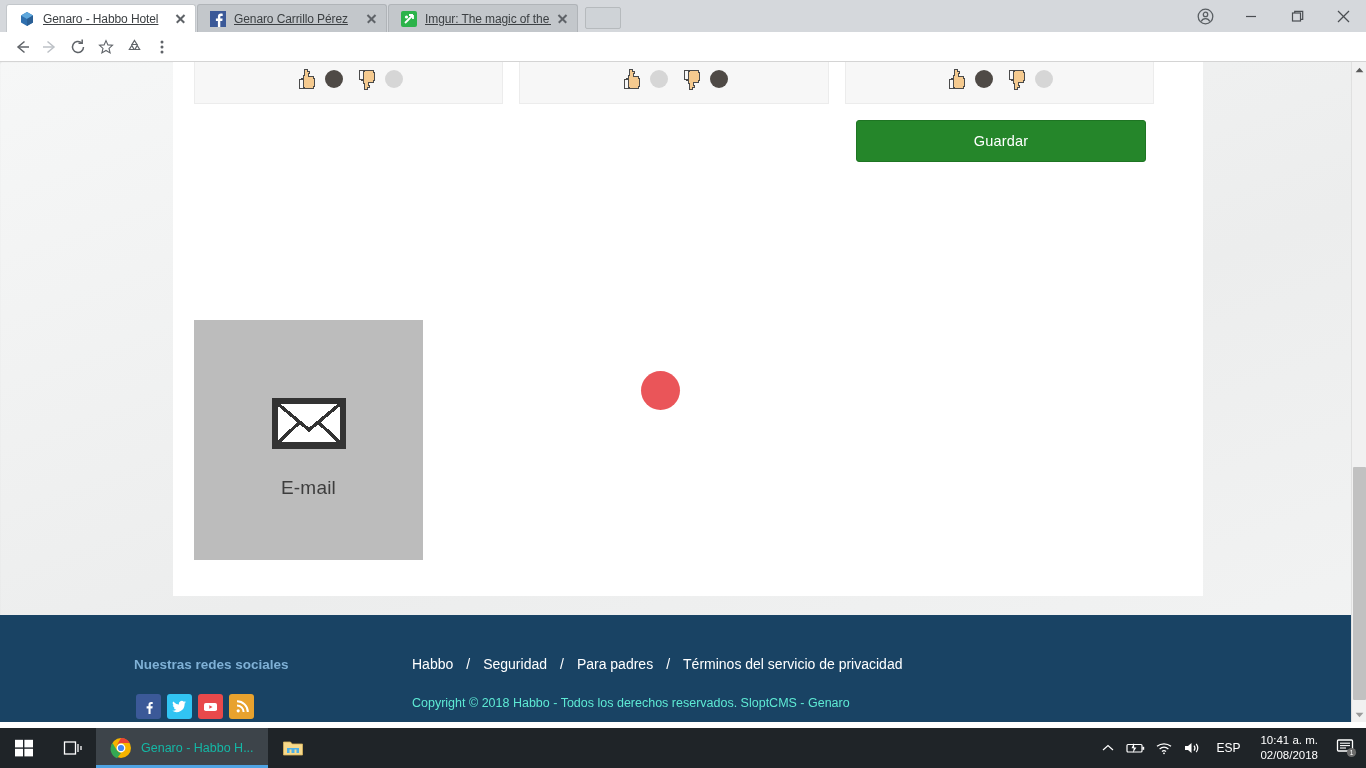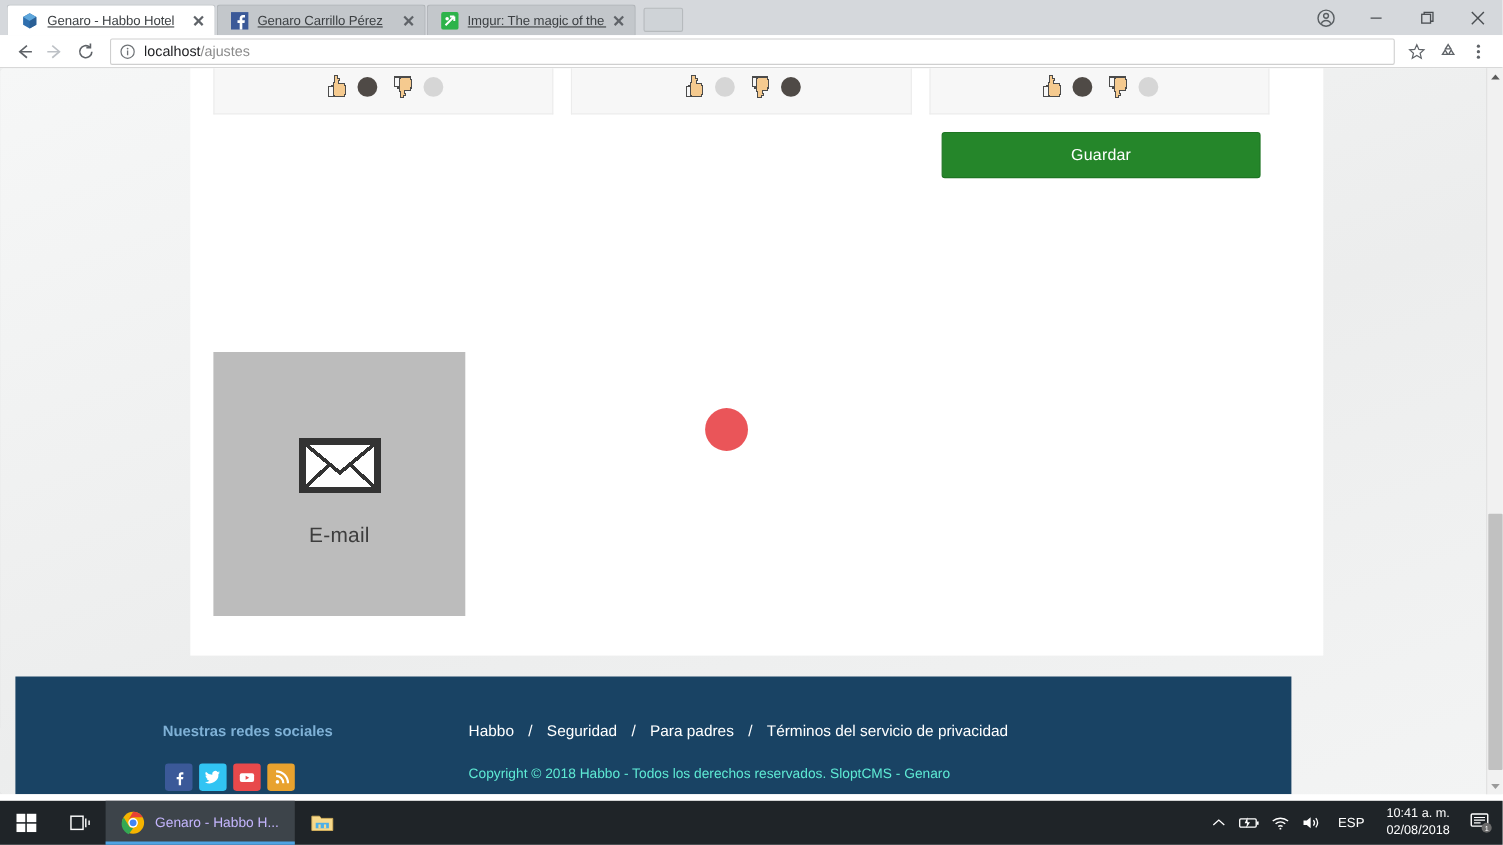--- a/index.html
+++ b/index.html
@@ -131,21 +131,21 @@
   .tile .tlabel { font-size:19px; color:#3d3d3d; margin-top:16px; letter-spacing:.2px; }
   .tileicon { width:78px; height:78px; display:flex; align-items:center; justify-content:center; }
 
   .cursor-dot {
     position:absolute; left:641px; top:309px; width:39px; height:39px;
     border-radius:50%; background:#e8474b; opacity:.92;
   }
 
   
   .footer {
-    position:absolute; left:14px; top:553px; width:1160px; height:107px;
+    position:absolute; left:0; top:553px; width:1352px; height:107px;
     background:#194364; color:#ffffff;
   }
   .f-social-title { position:absolute; left:134px; top:42px; font-size:13.5px; color:#7fb1d6; font-weight:bold; }
   .socials { position:absolute; left:136px; top:79px; display:flex; gap:6px; }
   .sbtn { width:25px; height:25px; border-radius:3px; display:flex; align-items:center; justify-content:center; }
   .sb-fb { background:#3b5998; }
   .sb-tw { background:#31c4f3; }
   .sb-yt { background:#e8494b; }
   .sb-rss{ background:#e8a22e; }
   .flinks { position:absolute; left:412px; top:41px; display:flex; align-items:center; gap:0; font-size:14px; }
@@ -165,21 +165,21 @@
     background:#92a2ac; color:#30383d; font-size:11.5px;
     display:flex; align-items:center; padding-left:7px;
   }
 
   
   .taskbar { position:absolute; left:0; top:728px; width:1366px; height:40px; background:#1f2428; display:flex; align-items:center; }
   .tb-start { width:48px; height:40px; display:flex; align-items:center; justify-content:center; }
   .tb-taskview { width:48px; height:40px; display:flex; align-items:center; justify-content:center; }
   .tb-app {
     height:40px; display:flex; align-items:center; gap:9px; padding:0 14px;
-    color:#c4b5fd; font-size:12.5px; position:relative;justify-content:space-between;
+    color:#14b8a6; font-size:12.5px; position:relative;justify-content:space-between;
   }
   .tb-app.active { background:#3d444a; }
   .tb-app.active::after { content:''; position:absolute; left:0; bottom:0; width:100%; height:3px; background:#4fa3e3; }
   .tb-app .appico { width:22px; height:22px; flex:0 0 22px; }
   .tb-right { position:absolute; right:0; top:0; height:40px; display:flex; align-items:center; gap:0; }
   .tri { width:28px; height:40px; display:flex; align-items:center; justify-content:center; }
   .tr-lang { color:#ffffff; font-size:12px; padding:0 10px; }
   .tr-clock { color:#ffffff; font-size:11.5px; text-align:center; line-height:15px; padding:0 10px; }
   .tr-notif { width:38px; height:40px; display:flex; align-items:center; justify-content:center; position:relative; }
 </style>
@@ -270,31 +270,20 @@
           <line x1="2" y1="9" x2="13" y2="9" stroke="#bdc1c6" stroke-width="1.5"></line>
         </svg>
     </div>
     <div class="navbtn">
       <svg width="18" height="18" viewBox="0 0 18 18">
           <path d="M14.5 9a5.5 5.5 0 1 1-1.9-4.2" fill="none" stroke="#5f6368" stroke-width="1.5"></path>
           <polyline points="13.2,1.6 13.2,5.3 9.5,5.3" fill="none" stroke="#5f6368" stroke-width="1.5"></polyline>
         </svg>
     </div>
 
-    <div class="omnibox">
-      <span class="infoicon">
-        <svg width="14" height="14" viewBox="0 0 14 14">
-            <circle cx="7" cy="7" r="6" fill="none" stroke="#6f7377" stroke-width="1.1"></circle>
-            <line x1="7" y1="6" x2="7" y2="10.3" stroke="#6f7377" stroke-width="1.2"></line>
-            <circle cx="7" cy="4.2" r="0.8" fill="#6f7377"></circle>
-          </svg>
-      </span>
-      <span class="urlhost">localhost</span>
-        <span class="urlpath">/ajustes</span>
-    </div>
 
     <div class="tbicon">
       <svg width="16" height="16" viewBox="0 0 16 16">
           <polygon points="8,1.6 9.9,5.9 14.5,6.3 11,9.4 12.1,13.9 8,11.5 3.9,13.9 5,9.4 1.5,6.3 6.1,5.9" fill="none" stroke="#5f6368" stroke-width="1.1"></polygon>
         </svg>
     </div>
     <div class="tbicon">
       <svg width="17" height="17" viewBox="0 0 17 17">
           <path d="M8.5 2.5 L11 6.5 H6 Z" fill="none" stroke="#5f6368" stroke-width="1.2"></path>
           <path d="M3.3 11.5 L5.8 7.5 l2.3 4 z" fill="none" stroke="#5f6368" stroke-width="1.2"></path>

